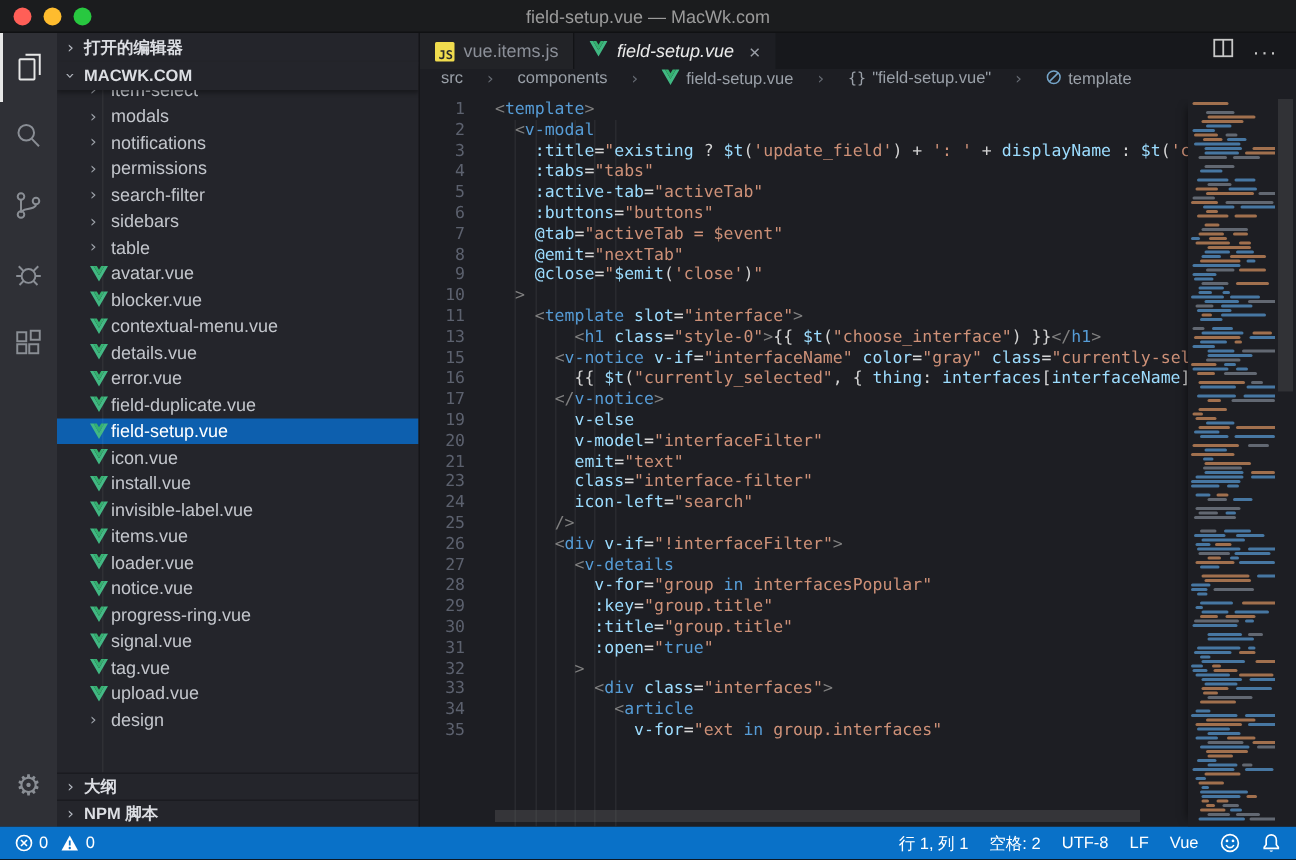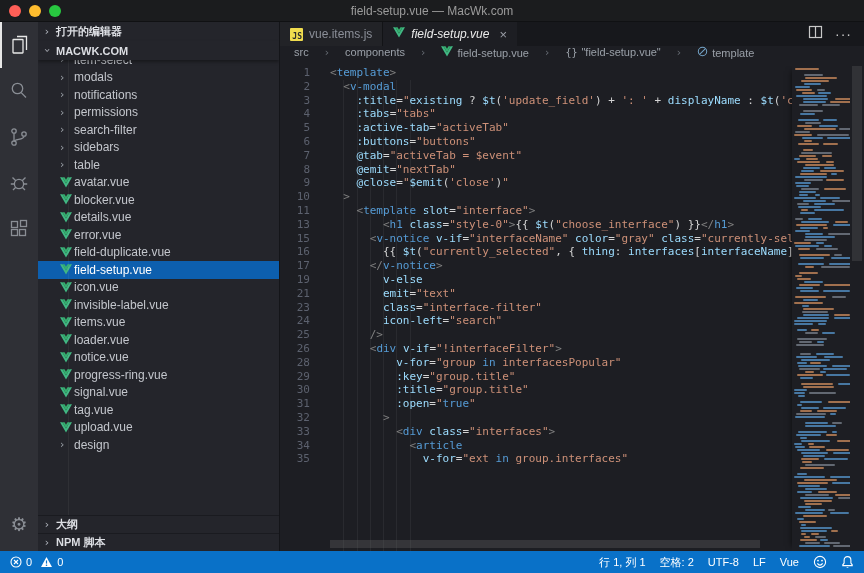--- a/index.html
+++ b/index.html
@@ -209,20 +209,29 @@
             </span>
             <span>blocker.vue</span>
           </div>
           <div class="trow">
             <span class="vicon">
               <svg width="12" height="11" viewBox="0 0 24 21">
                 <path fill="#41b883" d="M0 0h4.8L12 12.4 19.2 0H24L12 20.7z"></path>
                 <path fill="#34b06f" d="M4.8 0h4.3L12 5 14.9 0h4.3L12 12.4z"></path>
               </svg>
             </span>
+            <span>contextual-menu.vue</span>
+          </div>
+          <div class="trow">
+            <span class="vicon">
+              <svg width="12" height="11" viewBox="0 0 24 21">
+                <path fill="#41b883" d="M0 0h4.8L12 12.4 19.2 0H24L12 20.7z"></path>
+                <path fill="#34b06f" d="M4.8 0h4.3L12 5 14.9 0h4.3L12 12.4z"></path>
+              </svg>
+            </span>
             <span>details.vue</span>
           </div>
           <div class="trow">
             <span class="vicon">
               <svg width="12" height="11" viewBox="0 0 24 21">
                 <path fill="#41b883" d="M0 0h4.8L12 12.4 19.2 0H24L12 20.7z"></path>
                 <path fill="#34b06f" d="M4.8 0h4.3L12 5 14.9 0h4.3L12 12.4z"></path>
               </svg>
             </span>
             <span>error.vue</span>
@@ -246,20 +255,29 @@
             <span>field-setup.vue</span>
           </div>
           <div class="trow">
             <span class="vicon">
               <svg width="12" height="11" viewBox="0 0 24 21">
                 <path fill="#41b883" d="M0 0h4.8L12 12.4 19.2 0H24L12 20.7z"></path>
                 <path fill="#34b06f" d="M4.8 0h4.3L12 5 14.9 0h4.3L12 12.4z"></path>
               </svg>
             </span>
             <span>icon.vue</span>
+          </div>
+          <div class="trow">
+            <span class="vicon">
+              <svg width="12" height="11" viewBox="0 0 24 21">
+                <path fill="#41b883" d="M0 0h4.8L12 12.4 19.2 0H24L12 20.7z"></path>
+                <path fill="#34b06f" d="M4.8 0h4.3L12 5 14.9 0h4.3L12 12.4z"></path>
+              </svg>
+            </span>
+            <span>install.vue</span>
           </div>
           <div class="trow">
             <span class="vicon">
               <svg width="12" height="11" viewBox="0 0 24 21">
                 <path fill="#41b883" d="M0 0h4.8L12 12.4 19.2 0H24L12 20.7z"></path>
                 <path fill="#34b06f" d="M4.8 0h4.3L12 5 14.9 0h4.3L12 12.4z"></path>
               </svg>
             </span>
             <span>invisible-label.vue</span>
           </div>
@@ -417,25 +435,27 @@
             <div class="code-line"><span class="ln">7</span><span class="lc"><span class="tk-o">    </span><span class="tk-a">@tab</span><span class="tk-o">=</span><span class="tk-s">"activeTab = $event"</span></span></div>
             <div class="code-line"><span class="ln">8</span><span class="lc"><span class="tk-o">    </span><span class="tk-a">@emit</span><span class="tk-o">=</span><span class="tk-s">"nextTab"</span></span></div>
             <div class="code-line"><span class="ln">9</span><span class="lc"><span class="tk-o">    </span><span class="tk-a">@close</span><span class="tk-o">=</span><span class="tk-s">"</span><span class="tk-v">$emit</span><span class="tk-o">(</span><span class="tk-s">'close'</span><span class="tk-o">)</span><span class="tk-s">"</span></span></div>
             <div class="code-line"><span class="ln">10</span><span class="lc"><span class="tk-o">  </span><span class="tk-p">&gt;</span></span></div>
             <div class="code-line"><span class="ln">11</span><span class="lc"><span class="tk-o">    </span><span class="tk-p">&lt;</span><span class="tk-t">template</span><span class="tk-o"> </span><span class="tk-a">slot</span><span class="tk-o">=</span><span class="tk-s">"interface"</span><span class="tk-p">&gt;</span></span></div>
             <div class="code-line"><span class="ln">13</span><span class="lc"><span class="tk-o">        </span><span class="tk-p">&lt;</span><span class="tk-t">h1</span><span class="tk-o"> </span><span class="tk-a">class</span><span class="tk-o">=</span><span class="tk-s">"style-0"</span><span class="tk-p">&gt;</span><span class="tk-o">{{ </span><span class="tk-v">$t</span><span class="tk-o">(</span><span class="tk-s">"choose_interface"</span><span class="tk-o">) }}</span><span class="tk-p">&lt;/</span><span class="tk-t">h1</span><span class="tk-p">&gt;</span></span></div>
             <div class="code-line"><span class="ln">15</span><span class="lc"><span class="tk-o">      </span><span class="tk-p">&lt;</span><span class="tk-t">v-notice</span><span class="tk-o"> </span><span class="tk-a">v-if</span><span class="tk-o">=</span><span class="tk-s">"interfaceName"</span><span class="tk-o"> </span><span class="tk-a">color</span><span class="tk-o">=</span><span class="tk-s">"gray"</span><span class="tk-o"> </span><span class="tk-a">class</span><span class="tk-o">=</span><span class="tk-s">"currently-selected"</span><span class="tk-p">&gt;</span></span></div>
             <div class="code-line"><span class="ln">16</span><span class="lc"><span class="tk-o">        {{ </span><span class="tk-v">$t</span><span class="tk-o">(</span><span class="tk-s">"currently_selected"</span><span class="tk-o">, { </span><span class="tk-v">thing</span><span class="tk-o">: </span><span class="tk-v">interfaces</span><span class="tk-o">[</span><span class="tk-v">interfaceName</span><span class="tk-o">].</span><span class="tk-v">name</span><span class="tk-o"> }) }}</span></span></div>
             <div class="code-line"><span class="ln">17</span><span class="lc"><span class="tk-o">      </span><span class="tk-p">&lt;/</span><span class="tk-t">v-notice</span><span class="tk-p">&gt;</span></span></div>
             <div class="code-line"><span class="ln">19</span><span class="lc"><span class="tk-o">        </span><span class="tk-a">v-else</span></span></div>
+            <div class="code-line"><span class="ln">20</span><span class="lc"><span class="tk-o">        </span><span class="tk-a">v-model</span><span class="tk-o">=</span><span class="tk-s">"interfaceFilter"</span></span></div>
             <div class="code-line"><span class="ln">21</span><span class="lc"><span class="tk-o">        </span><span class="tk-a">emit</span><span class="tk-o">=</span><span class="tk-s">"text"</span></span></div>
             <div class="code-line"><span class="ln">23</span><span class="lc"><span class="tk-o">        </span><span class="tk-a">class</span><span class="tk-o">=</span><span class="tk-s">"interface-filter"</span></span></div>
             <div class="code-line"><span class="ln">24</span><span class="lc"><span class="tk-o">        </span><span class="tk-a">icon-left</span><span class="tk-o">=</span><span class="tk-s">"search"</span></span></div>
             <div class="code-line"><span class="ln">25</span><span class="lc"><span class="tk-o">      </span><span class="tk-p">/&gt;</span></span></div>
             <div class="code-line"><span class="ln">26</span><span class="lc"><span class="tk-o">      </span><span class="tk-p">&lt;</span><span class="tk-t">div</span><span class="tk-o"> </span><span class="tk-a">v-if</span><span class="tk-o">=</span><span class="tk-s">"!interfaceFilter"</span><span class="tk-p">&gt;</span></span></div>
+            <div class="code-line"><span class="ln">27</span><span class="lc"><span class="tk-o">        </span><span class="tk-p">&lt;</span><span class="tk-t">v-details</span></span></div>
             <div class="code-line"><span class="ln">28</span><span class="lc"><span class="tk-o">          </span><span class="tk-a">v-for</span><span class="tk-o">=</span><span class="tk-s">"group </span><span class="tk-k">in</span><span class="tk-s"> interfacesPopular"</span></span></div>
             <div class="code-line"><span class="ln">29</span><span class="lc"><span class="tk-o">          </span><span class="tk-a">:key</span><span class="tk-o">=</span><span class="tk-s">"group.title"</span></span></div>
             <div class="code-line"><span class="ln">30</span><span class="lc"><span class="tk-o">          </span><span class="tk-a">:title</span><span class="tk-o">=</span><span class="tk-s">"group.title"</span></span></div>
             <div class="code-line"><span class="ln">31</span><span class="lc"><span class="tk-o">          </span><span class="tk-a">:open</span><span class="tk-o">=</span><span class="tk-s">"</span><span class="tk-k">true</span><span class="tk-s">"</span></span></div>
             <div class="code-line"><span class="ln">32</span><span class="lc"><span class="tk-o">        </span><span class="tk-p">&gt;</span></span></div>
             <div class="code-line"><span class="ln">33</span><span class="lc"><span class="tk-o">          </span><span class="tk-p">&lt;</span><span class="tk-t">div</span><span class="tk-o"> </span><span class="tk-a">class</span><span class="tk-o">=</span><span class="tk-s">"interfaces"</span><span class="tk-p">&gt;</span></span></div>
             <div class="code-line"><span class="ln">34</span><span class="lc"><span class="tk-o">            </span><span class="tk-p">&lt;</span><span class="tk-t">article</span></span></div>
             <div class="code-line"><span class="ln">35</span><span class="lc"><span class="tk-o">              </span><span class="tk-a">v-for</span><span class="tk-o">=</span><span class="tk-s">"ext </span><span class="tk-k">in</span><span class="tk-s"> group.interfaces"</span></span></div>
           </div>
         <div class="minimap" style="z-index:2;">

